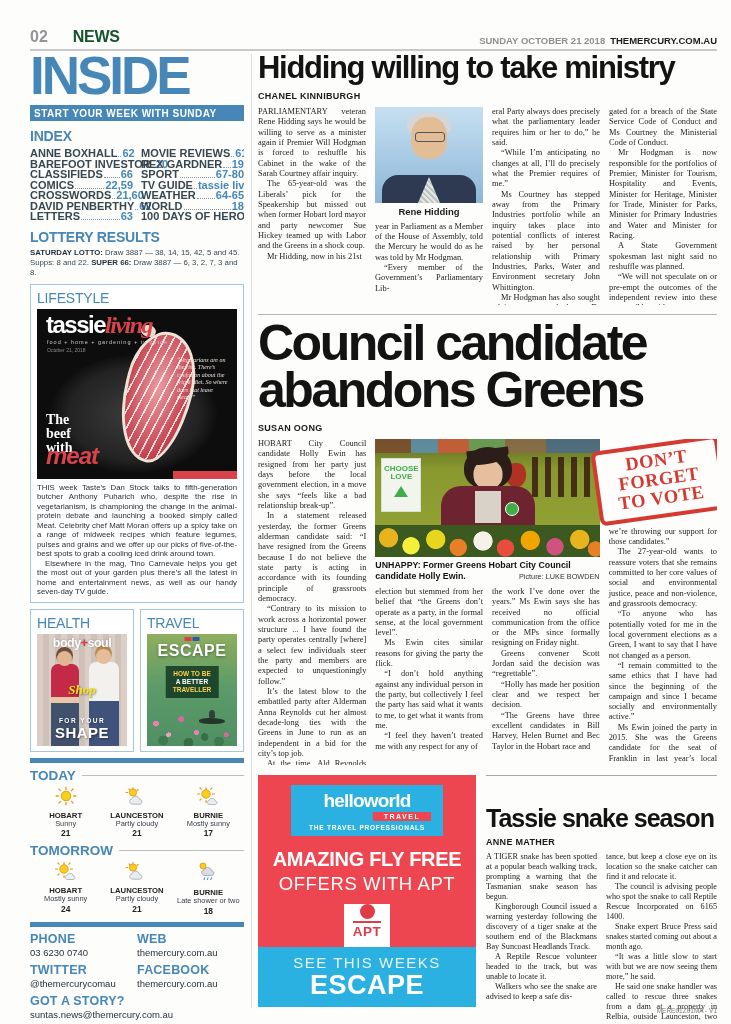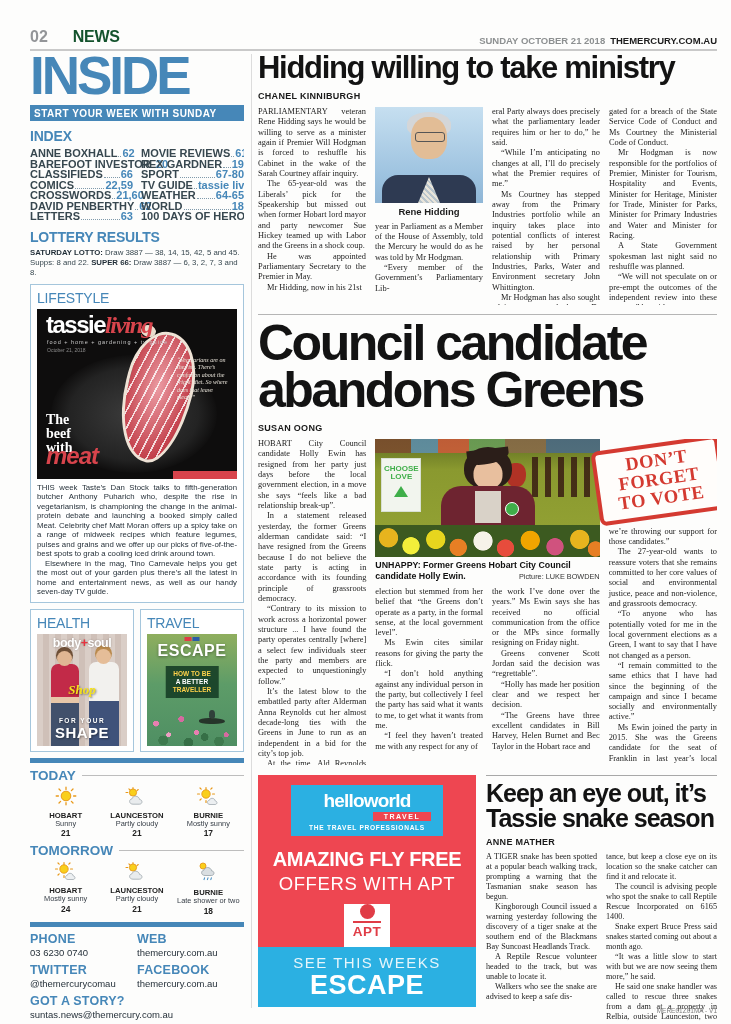--- a/index.html
+++ b/index.html
@@ -482,21 +482,20 @@
 
   <main class="main">
 
     <section class="art1">
       <h1>Hidding willing to take ministry</h1>
       <div class="byline">CHANEL KINNIBURGH</div>
       <div class="body4">
         <div class="col">
             <p>PARLIAMENTARY veteran Rene Hidding says he would be willing to serve as a minister again if Premier Will Hodgman is forced to reshuffle his Cabinet in the wake of the Sarah Courtney affair inquiry.</p>
             <p>The 65-year-old was the Liberals’ pick for the Speakership but missed out when former Hobart lord mayor and party newcomer Sue Hickey teamed up with Labor and the Greens in a shock coup.</p>
-            <p>He was appointed Parliamentary Secretary to the Premier in May.</p>
             <p>Mr Hidding, now in his 21st</p>
           </div>
         <div class="col">
           <div class="rene-photo">
             <div class="rp-hair"></div>
             <div class="rp-head"></div>
             <div class="rp-glasses"></div>
             <div class="rp-body"></div>
             <div class="rp-shirt"></div>
           </div>
@@ -597,21 +596,21 @@
           <span class="apt-dot"></span>
           <span class="apt-txt">APT</span>
         </div>
         <div class="ad-foot">
           <div class="af1">SEE THIS WEEKS</div>
           <div class="af2">ESCAPE</div>
         </div>
       </div>
 
       <section class="art3">
-        <h1><span>Keep an eye out, it’s</span><br><span>Tassie snake season</span></h1>
+        <h1><br><span>Tassie snake season</span></h1>
         <div class="byline">ANNE MATHER</div>
         <div class="body2">
           <div class="col">
               <p>A TIGER snake has been spotted at a popular beach walking track, prompting a warning that the Tasmanian snake season has begun.</p>
               <p>Kingborough Council issued a warning yesterday following the discovery of a tiger snake at the southern end of the Blackmans Bay Suncoast Headlands Track.</p>
               <p>A Reptile Rescue volunteer headed to the track, but was unable to locate it.</p>
               <p>Walkers who see the snake are advised to keep a safe dis-</p>
             </div>
           <div class="col">
               <p>tance, but keep a close eye on its location so the snake catcher can find it and relocate it.</p>

